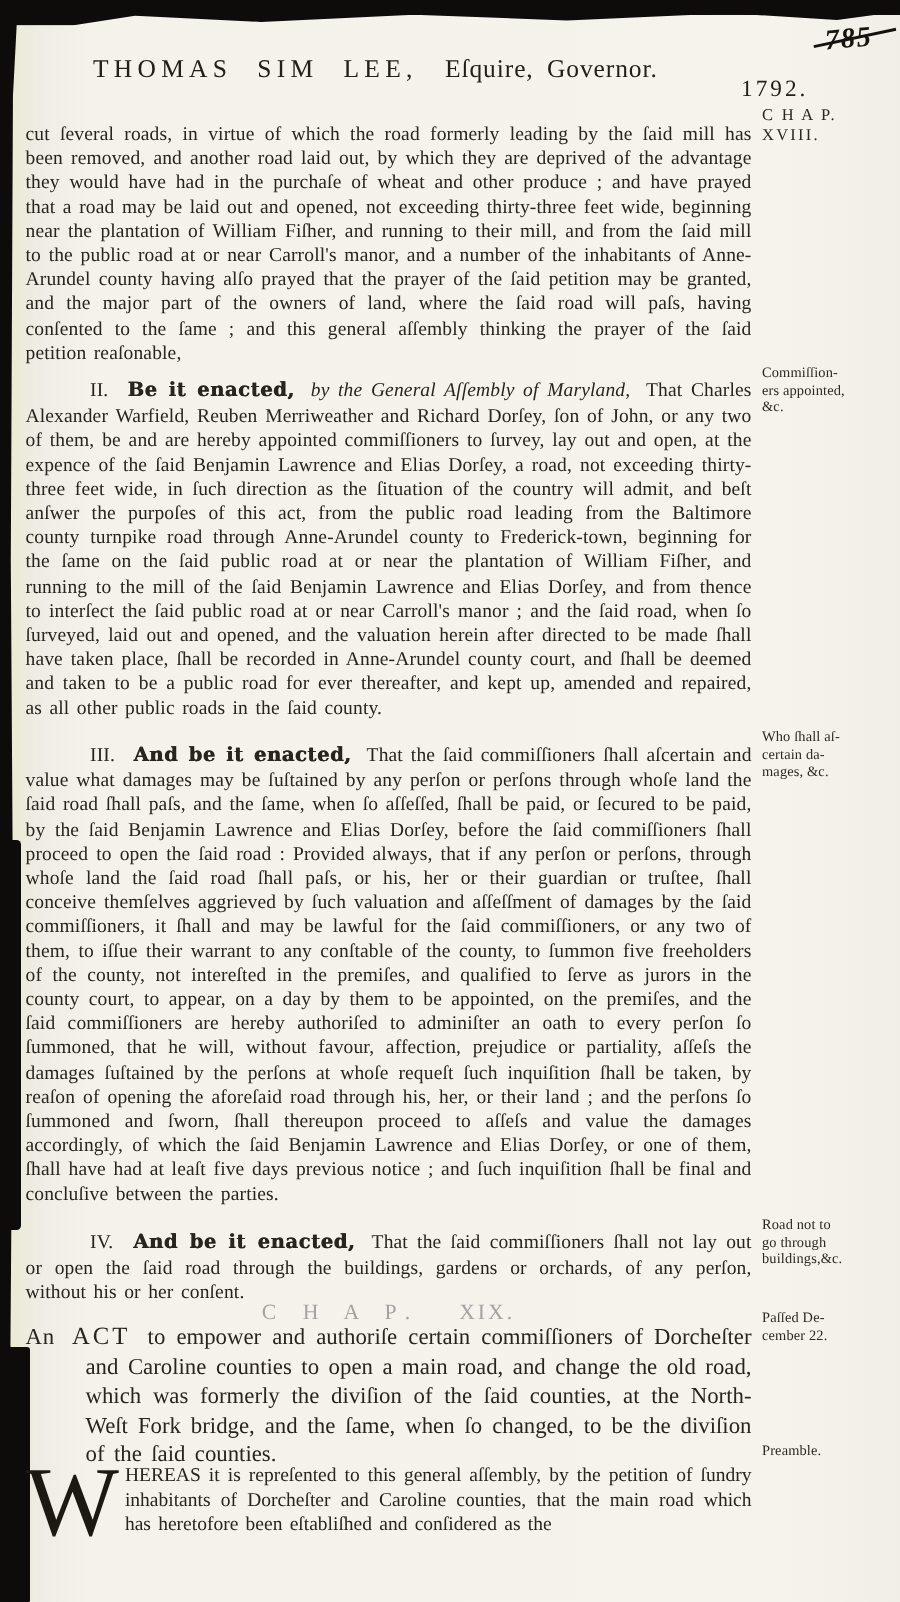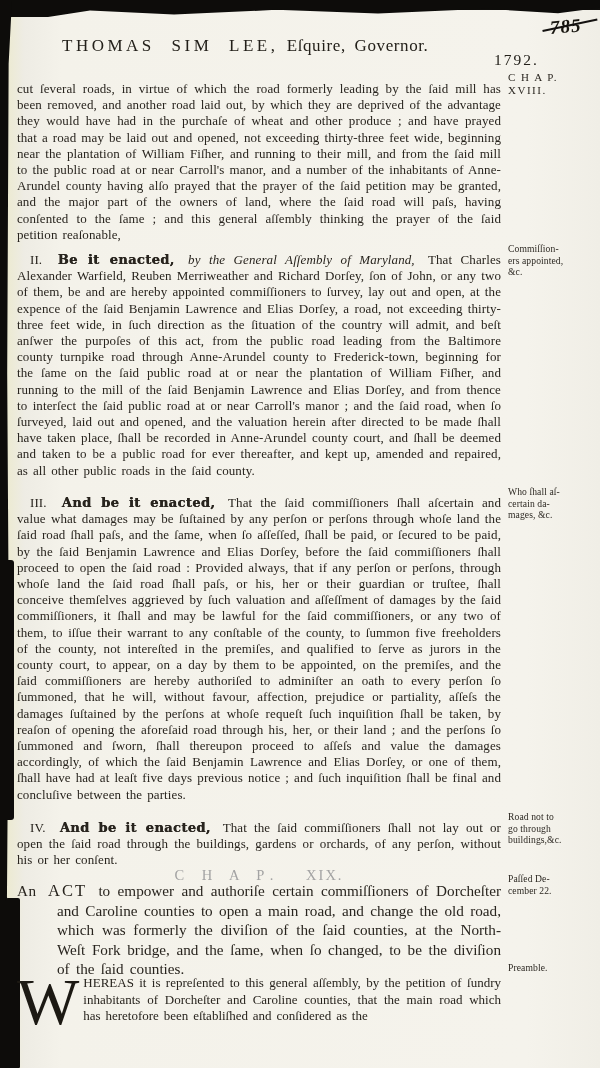--- a/index.html
+++ b/index.html
@@ -27,32 +27,32 @@
   .pagenum-hw {
     position:absolute; left:550px; top:15px; width:46px;
     font-style:italic; font-weight:bold; font-size:19px; color:#17150f;
     transform:rotate(-5deg); letter-spacing:1px;
   }
   .hw-line { position:absolute; left:-8px; top:9px; width:56px; border-top:2.5px solid #141210; transform:rotate(-7deg); }
 
   
   .running-head { position:absolute; left:62px; top:36px; width:420px; font-size:17px; white-space:nowrap; color:#23201a; }
   .head-name { letter-spacing:3.5px; word-spacing:9px; }
-  .head-suffix { margin-left:4px; letter-spacing:0.6px; word-spacing:4px; }
+  .head-suffix { margin-left:14px; letter-spacing:0.6px; word-spacing:4px; }
   .head-year { position:absolute; left:494px; top:39px; font-size:15.5px; letter-spacing:2px; color:#23201a;margin-top:12px; }
 
   
   .body-col { position:absolute; left:17px; top:12px; width:484px; height:1068px; }
   .para {
     position:absolute; left:0; width:100%;
     font-size:13px; line-height:16.2px; text-align:justify;
     word-spacing:1.6px; letter-spacing:0.1px; color:#28241e;
   }
   .para.indent { text-indent:13px; }
-  .secnum { margin-right:7px; }
+  .secnum { margin-right:7px;margin-left:30px; }
   .gothic { font-weight:bold; font-family:"DejaVu Serif",serif; letter-spacing:0.4px; text-shadow:0.4px 0 0 currentColor; margin-right:5px; }
   .ital { font-style:italic; margin-right:5px; }
 
   .chap-head { position:absolute; left:0; top:855px; width:100%; text-align:center; font-size:14.5px; color:#a3a3a3; }
   .chap-word { letter-spacing:7px; }
   .chap-num { margin-left:22px; letter-spacing:2px; }
 
   .act-title {
     position:absolute; left:0; top:869px; width:100%;
     font-size:15.2px; line-height:19.6px; text-align:justify;

